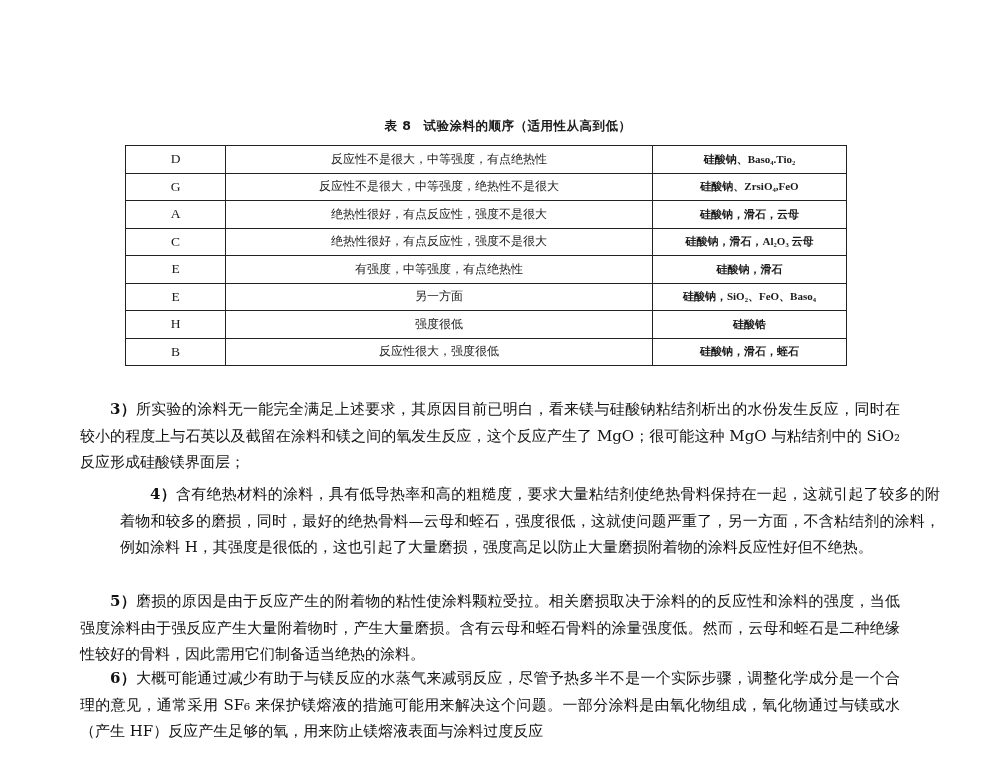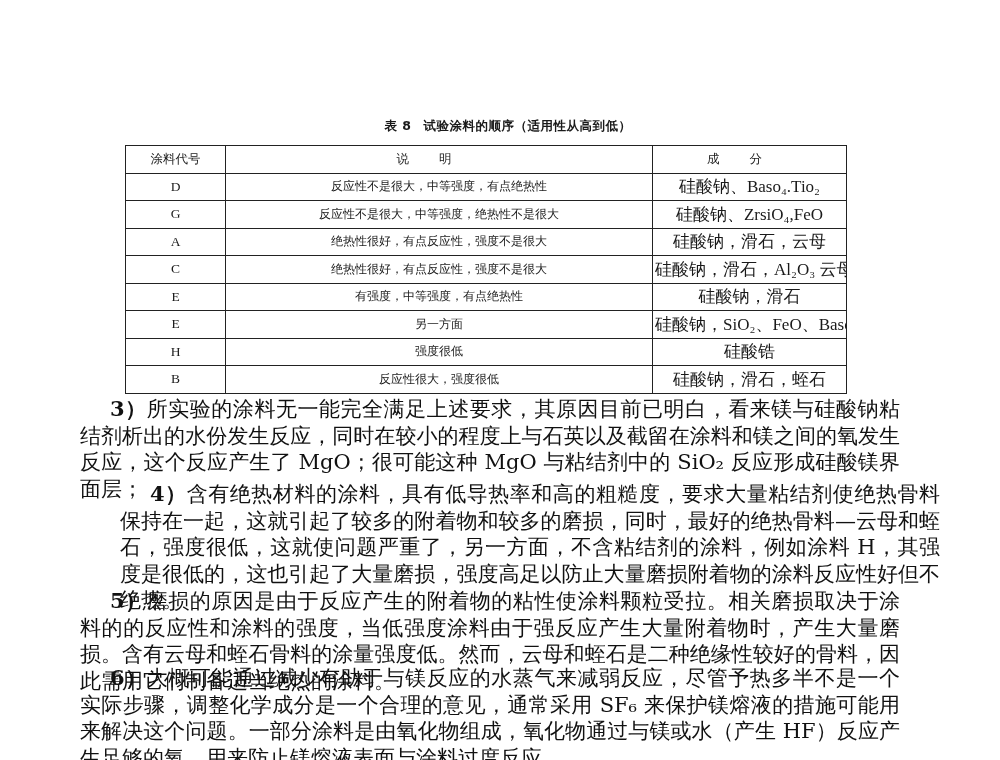--- a/index.html
+++ b/index.html
@@ -18,46 +18,41 @@
     border-collapse: collapse; table-layout: fixed;
     font-size: 12.5px;
   }
   table.data td, table.data th {
     border: 1.2px solid #222; height: 26.5px; padding: 0 2px; text-align: center;
     font-weight: normal; white-space: nowrap; overflow: hidden; color: #1a1a1a;
   }
   table.data th { font-family: "DejaVu Sans", "Liberation Sans", sans-serif; font-size: 12.5px; }
   table.data td.desc { font-family: Liberation Mono, monospace; font-size: 12px; }
   table.data td.code { font-family: "Liberation Serif", serif; font-size: 13.5px; }
-  table.data td.comp { font-family: "Liberation Serif", serif; font-size: 17px; }
+  table.data td.comp { font-family: "Liberation Serif", serif; font-size: 11px; font-weight: bold; }
   .para {
     position: absolute; left: 80px; width: 820px;
-    font-size: 21px; line-height: 26.5px; color: #111; text-align: justify;
+    font-size: 15px; line-height: 26.5px; color: #111; text-align: justify;
   }
   .para .lbl { font-weight: bold; }
 </style>
 </head>
 <body>
 
 <div class="caption">
   <span class="num">表 8</span><span>试验涂料的顺序（适用性从高到低）</span>
 </div>
 
 <table class="data">
   <colgroup>
       <col style="width:100px">
       <col style="width:427px">
       <col style="width:194px">
     </colgroup>
   <tbody>
-      <tr>
-    <th>涂料代号</th>
-    <th style="letter-spacing:30px;">说明</th>
-    <th style="letter-spacing:30px;">成分</th>
-  </tr>
   <tr>
     <td class="code">D</td>
     <td class="desc">反应性不是很大，中等强度，有点绝热性</td>
     <td class="comp">硅酸钠、Baso₄.Tio₂</td>
   </tr>
   <tr>
     <td class="code">G</td>
     <td class="desc">反应性不是很大，中等强度，绝热性不是很大</td>
     <td class="comp">硅酸钠、ZrsiO₄,FeO</td>
   </tr>

